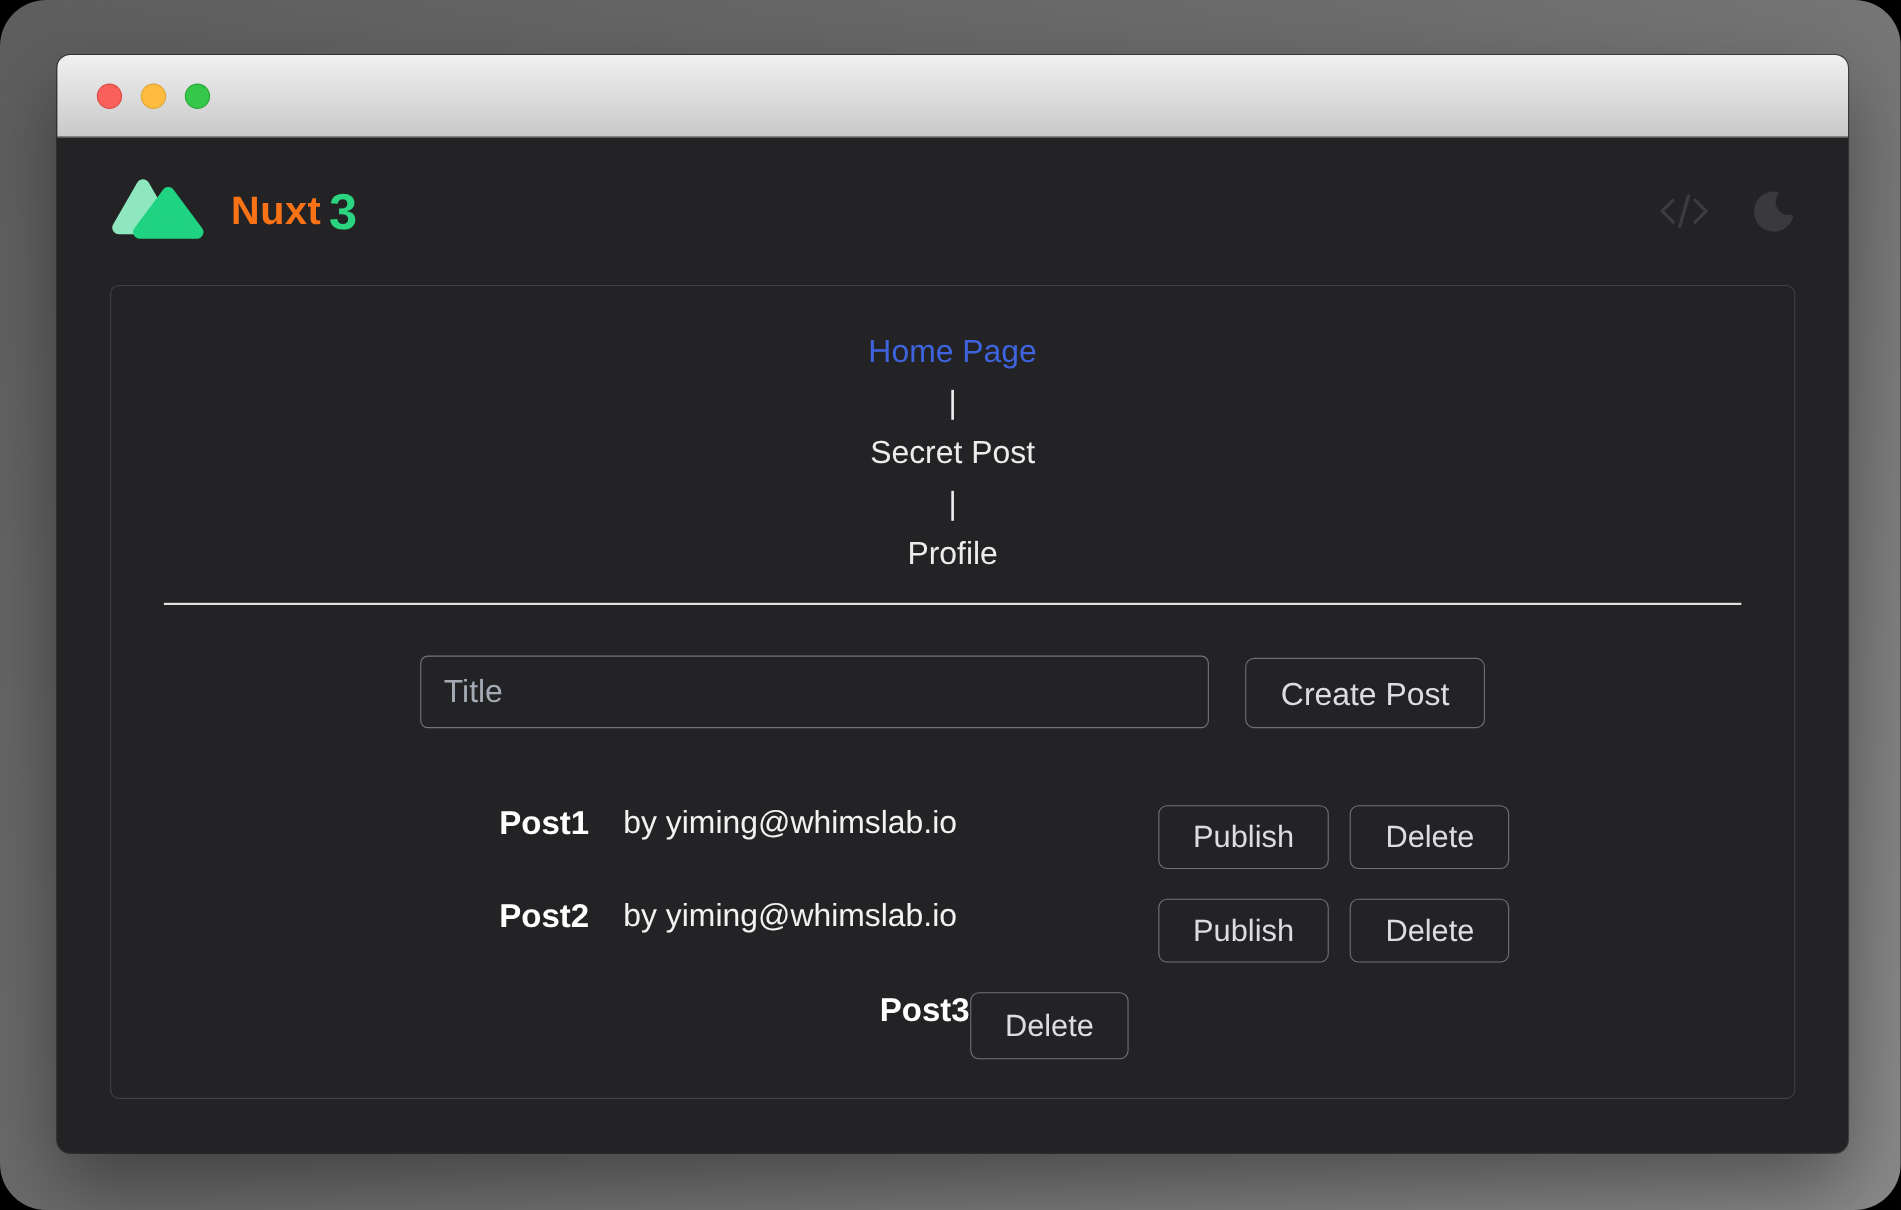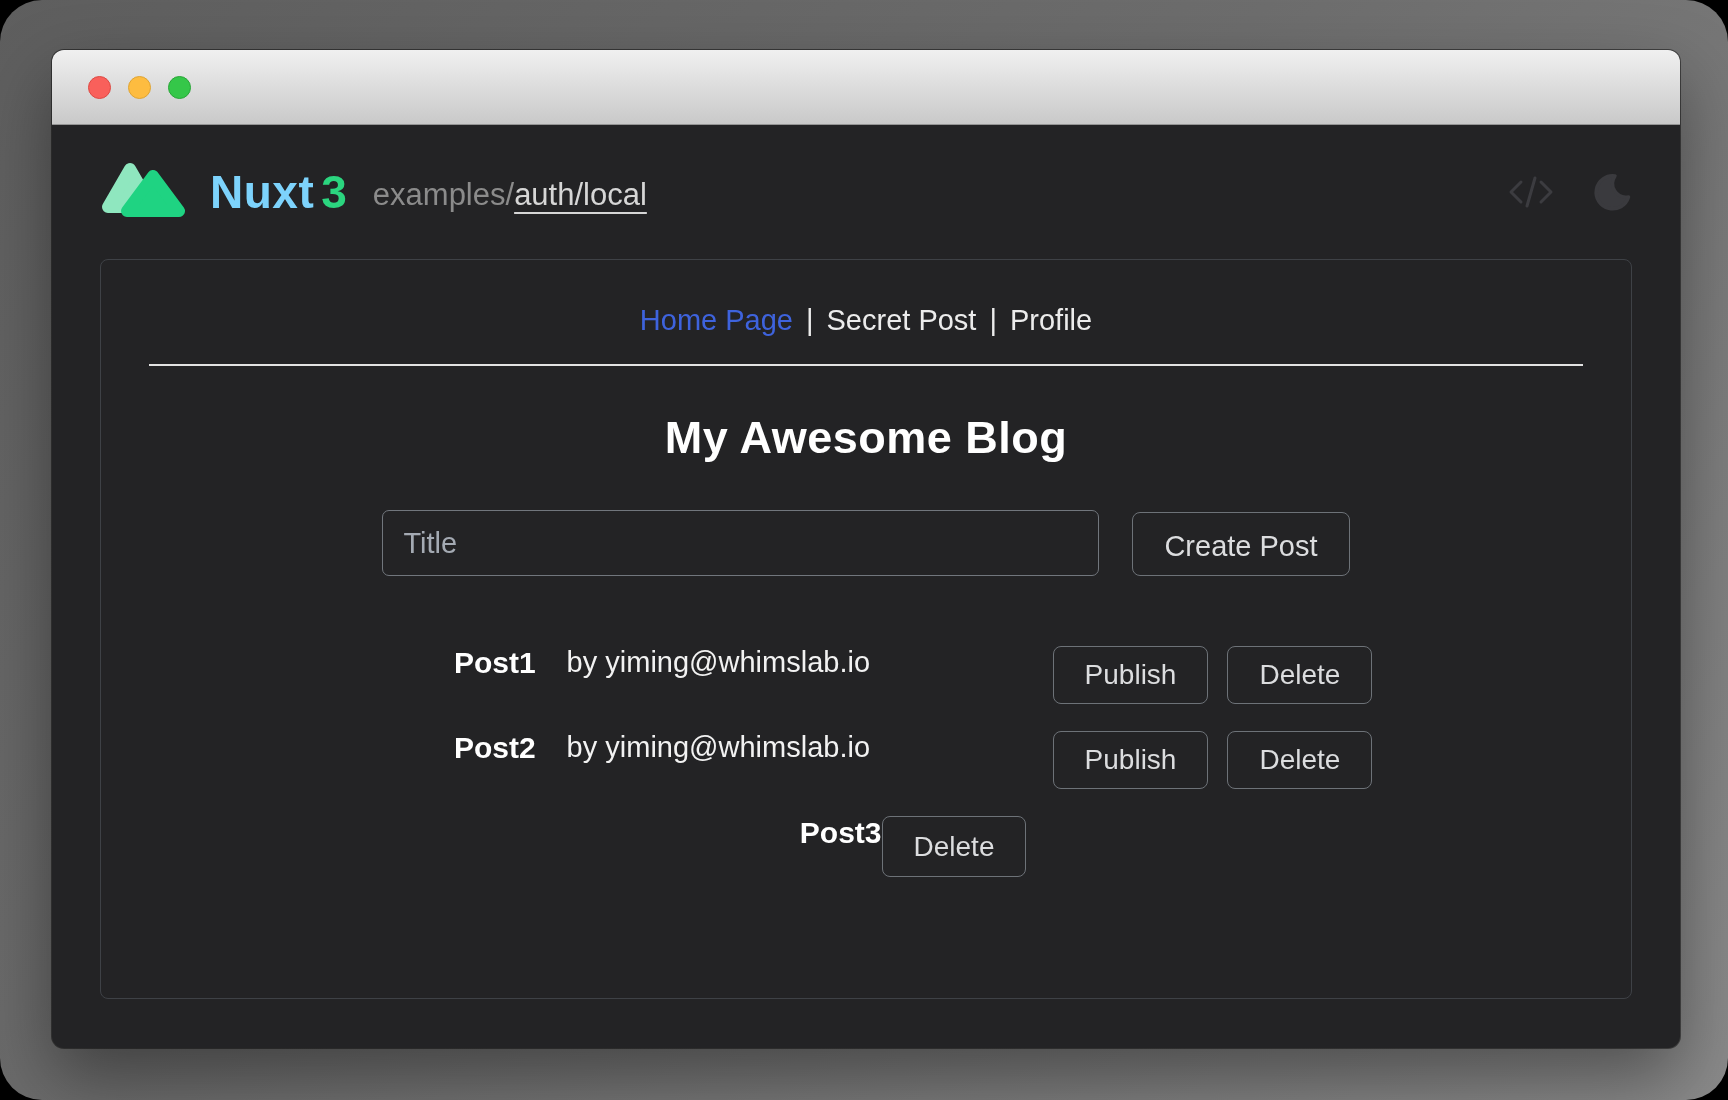--- a/index.html
+++ b/index.html
@@ -14,32 +14,32 @@
   .titlebar{height:74px;background:linear-gradient(#f0f0f0,#c9c9c9);
             border-bottom:1px solid #949494;display:flex;align-items:center;padding-left:36px;}
   .lights{display:flex;gap:17px;}
   .light{width:23px;height:23px;border-radius:50%;display:inline-block;box-sizing:border-box;}
   .light.red{background:#f9605b;border:1px solid #dd4a43;}
   .light.yellow{background:#fdbc40;border:1px solid #dfa433;}
   .light.green{background:#35c749;border:1px solid #2aa638;}
   
   .appheader{height:134px;display:flex;align-items:center;padding:0 48px;}
   .logo{display:flex;align-items:center;}
-  .brand{font-size:46px;font-weight:700;color:#7dd3fc;margin-left:18px;letter-spacing:.5px;}
+  .brand{font-size:36px;font-weight:700;color:#f97316;margin-left:18px;letter-spacing:.5px;}
   .brand-num{font-size:46px;font-weight:700;color:#2bd57f;margin-left:7px;}
   .breadcrumb{margin-left:26px;font-size:31px;margin-top:6px;}
   .crumb-prefix{color:#8b8b8b;}
   .crumb-link{color:#d6d6d6;text-decoration:underline;text-underline-offset:7px;
               text-decoration-thickness:2px;cursor:pointer;}
   .header-icons{margin-left:auto;display:flex;align-items:center;gap:38px;}
   .hicon{color:#3c3c40;display:flex;align-items:center;cursor:pointer;}
   
   .content-box{margin:0 48px;height:740px;border:1px solid #3e4146;border-radius:8px;
                box-sizing:border-box;padding-top:44px;}
-  .nav{display:flex;justify-content:center;align-items:center;gap:13px;font-size:29px;color:#ececec;}
+  .nav{display:flex;justify-content:center;align-items:center;gap:13px;font-size:29px;color:#ececec;flex-direction:column;}
   .nav a{text-decoration:none;color:#ececec;cursor:pointer;}
   .nav a.active{color:#3e63dd;}
   .nav .sep{color:#ececec;}
   .rule{border:none;border-top:2px solid #e2e2e2;margin:27px 48px 0 48px;}
   h1.blog-title{margin:46px 0 0 0;text-align:center;font-size:45px;font-weight:700;color:#fff;
                 letter-spacing:.5px;}
   
   .form-row{margin-top:46px;display:flex;justify-content:center;align-items:flex-end;gap:33px;}
   .title-input{width:717px;height:66px;box-sizing:border-box;background:transparent;
                border:1px solid #71767d;border-radius:7px;padding:0 20px;font-size:29px;
@@ -75,23 +75,20 @@
       <div class="logo">
         <span style="display:flex;">
           <svg width="92" height="62" viewBox="0 0 92 62">
             <path d="M30 8 L52 46 L8 46 Z" fill="#8fe7bf" stroke="#8fe7bf" stroke-width="12" stroke-linejoin="round"></path>
             <path d="M53 15 L79 50 L27 50 Z" fill="#1fd382" stroke="#1fd382" stroke-width="12" stroke-linejoin="round"></path>
           </svg>
         </span>
         <span class="brand">Nuxt</span>
         <span class="brand-num">3</span>
       </div>
-      <div class="breadcrumb">
-        <span class="crumb-prefix">examples/</span><a class="crumb-link">auth/local</a>
-      </div>
       <div class="header-icons">
         <span class="hicon">
           <svg width="46" height="36" viewBox="0 0 46 36" fill="none" stroke="currentColor" stroke-width="3" stroke-linecap="round" stroke-linejoin="round">
             <path d="M13 8 L3 18 L13 28"></path>
             <path d="M33 8 L43 18 L33 28"></path>
             <path d="M27 4 L19 32"></path>
           </svg>
         </span>
         <span class="hicon">
           <svg width="40" height="40" viewBox="0 0 40 40" fill="none" stroke="currentColor" stroke-width="3.5" stroke-linecap="round">
@@ -106,21 +103,20 @@
       <nav class="nav">
         <a class="active">Home Page</a>
         <span class="sep">|</span>
         <a>Secret Post</a>
         <span class="sep">|</span>
         <a>Profile</a>
       </nav>
 
       <hr class="rule">
 
-      <h1 class="blog-title">My Awesome Blog</h1>
 
       <div class="form-row">
         <input class="title-input" type="text" placeholder="Title" style="">
         <button class="btn create">Create Post</button>
       </div>
 
       <div class="posts">
 
         <div class="post-row">
           <span class="post-name">Post1</span>

